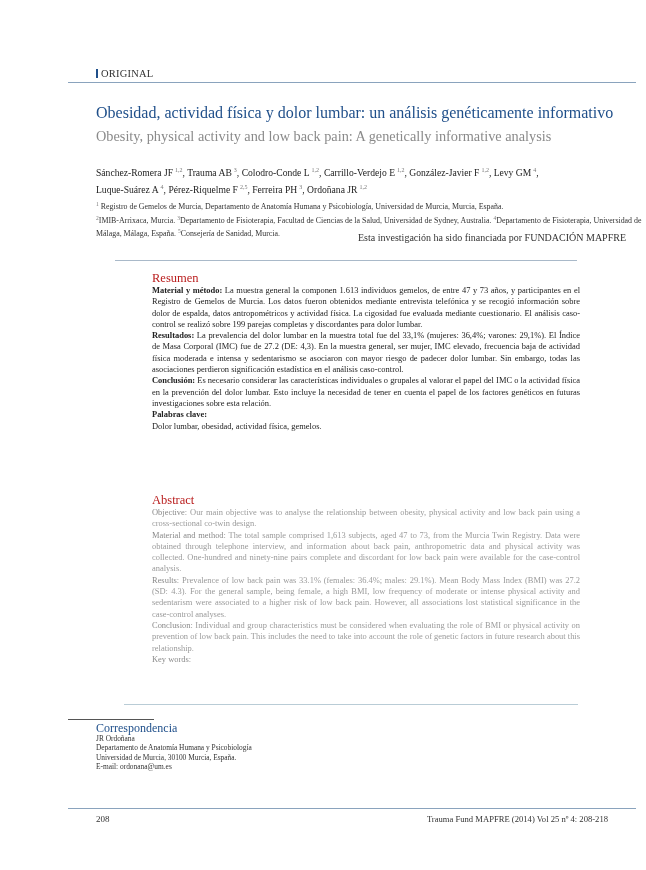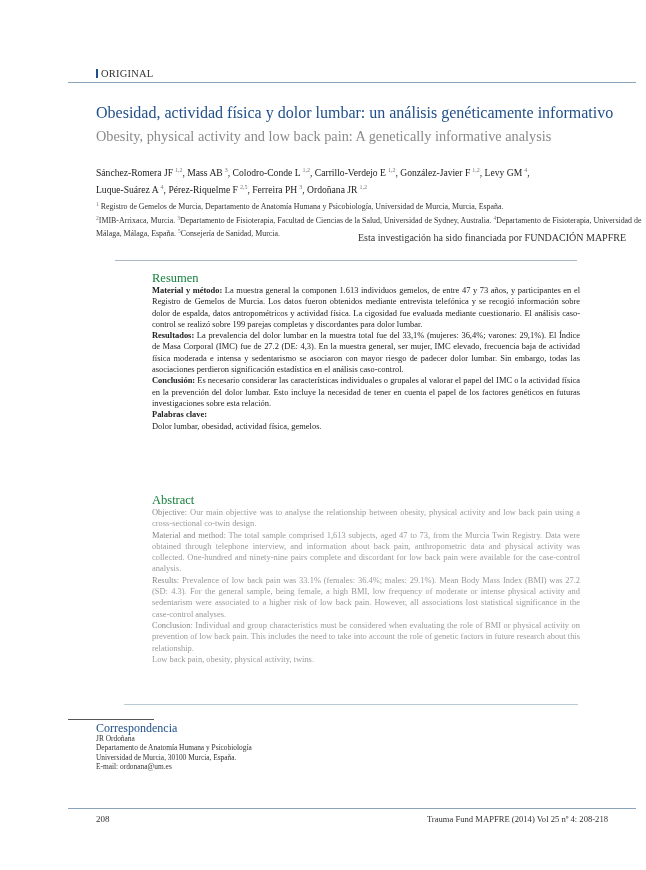--- a/index.html
+++ b/index.html
@@ -13,21 +13,21 @@
   .title-en { left:68px; top:128px; font-size:14.3px; color:#8a8a8a; white-space:nowrap; }
   .authors { left:68px; top:163px; width:545px; font-size:9.6px; line-height:15px; color:#222; }
   .authors sup { font-size:6px; color:#777; vertical-align:4px; margin-left:2px; }
   .affil { left:68px; top:199px; width:550px; font-size:7.9px; line-height:11.5px; color:#333; }
   .affil sup { font-size:5.5px; color:#777; vertical-align:3px; }
   .fund-rule { left:115px; top:260px; width:434px; height:1px; background:#a9b9c9; }
   .fund { left:330px; top:232px; font-size:10px; color:#333; white-space:nowrap; }
   .abstract-block { left:124px; width:428px; font-size:8.45px; line-height:11.3px; text-align:justify; }
   .res { top:271px; color:#222; }
   .abs-en { top:493px; color:#9a9a9a; }
-  .abstract-block h2 { margin:0 0 0 0; font-size:12.5px; font-weight:normal; color:#15803d; line-height:14px; }
+  .abstract-block h2 { margin:0 0 0 0; font-size:12.5px; font-weight:normal; color:#b91c1c; line-height:14px; }
   .abstract-block p { margin:0; }
   .abstract-block .lbl { font-weight:bold; }
   .res .lbl { color:#222; }
   .abs-en .lbl { color:#8a8a8a; font-weight:normal;font-family:Liberation Serif, serif; }
   .abs-en .kwlabel { color:#8a8a8a; }
   .end-rule { left:124px; top:704px; width:426px; height:1px; background:#b9ccd6; }
   .corr-rule { left:68px; top:719px; width:58px; height:1px; background:#555; }
   .corr { left:68px; top:724px; font-size:7.4px; line-height:9.6px; color:#333; }
   .corr .head { color:#1f4f8a; font-size:12px; }
   .foot-rule { left:68px; top:808px; width:540px; height:1px; background:#8aa3bd; }
@@ -38,21 +38,21 @@
 <body>
 
 <div class="abs section-tag"><span class="bar"></span><span>ORIGINAL</span></div>
 <div class="abs tag-rule"></div>
 
 <div class="abs title-es">Obesidad, actividad física y dolor lumbar: un análisis genéticamente informativo</div>
 <div class="abs title-en">Obesity, physical activity and low back pain: A genetically informative analysis</div>
 
 <div class="abs authors">
   <span>Sánchez-Romera JF</span><sup>1,2</sup>,
-  <span>Mass AB</span><sup>3</sup>,
+  <span>Trauma AB</span><sup>3</sup>,
   <span>Colodro-Conde L</span><sup>1,2</sup>,
   <span>Carrillo-Verdejo E</span><sup>1,2</sup>,
   <span>González-Javier F</span><sup>1,2</sup>,
   <span>Levy GM</span><sup>4</sup>,<br>
   <span>Luque-Suárez A</span><sup>4</sup>,
   <span>Pérez-Riquelme F</span><sup>2,5</sup>,
   <span>Ferreira PH</span><sup>3</sup>,
   <span>Ordoñana JR</span><sup>1,2</sup>
 </div>
 
@@ -75,21 +75,21 @@
   <p class="lbl">Palabras clave:</p>
   <p>Dolor lumbar, obesidad, actividad física, gemelos.</p>
 </div>
 
 <div class="abs abstract-block abs-en">
   <h2>Abstract</h2>
   <p><span class="lbl">Objective:</span> <span>Our main objective was to analyse the relationship between obesity, physical activity and low back pain using a cross-sectional co-twin design.</span></p>
   <p><span class="lbl">Material and method:</span> <span>The total sample comprised 1,613 subjects, aged 47 to 73, from the Murcia Twin Registry. Data were obtained through telephone interview, and information about back pain, anthropometric data and physical activity was collected. One-hundred and ninety-nine pairs complete and discordant for low back pain were available for the case-control analysis.</span></p>
   <p><span class="lbl">Results:</span> <span>Prevalence of low back pain was 33.1% (females: 36.4%; males: 29.1%). Mean Body Mass Index (BMI) was 27.2 (SD: 4.3). For the general sample, being female, a high BMI, low frequency of moderate or intense physical activity and sedentarism were associated to a higher risk of low back pain. However, all associations lost statistical significance in the case-control analyses.</span></p>
   <p><span class="lbl">Conclusion:</span> <span>Individual and group characteristics must be considered when evaluating the role of BMI or physical activity on prevention of low back pain. This includes the need to take into account the role of genetic factors in future research about this relationship.</span></p>
-  <p>Low back pain, obesity, physical activity, twins.</p>
+  <p class="kwlabel">Key words:</p>
 </div>
 
 <div class="abs end-rule"></div>
 <div class="abs corr-rule"></div>
 <div class="abs corr">
   <div class="head">Correspondencia</div>
   <div>JR Ordoñana</div>
   <div>Departamento de Anatomía Humana y Psicobiología</div>
   <div>Universidad de Murcia, 30100 Murcia, España.</div>
   <div>E-mail: ordonana@um.es</div>

